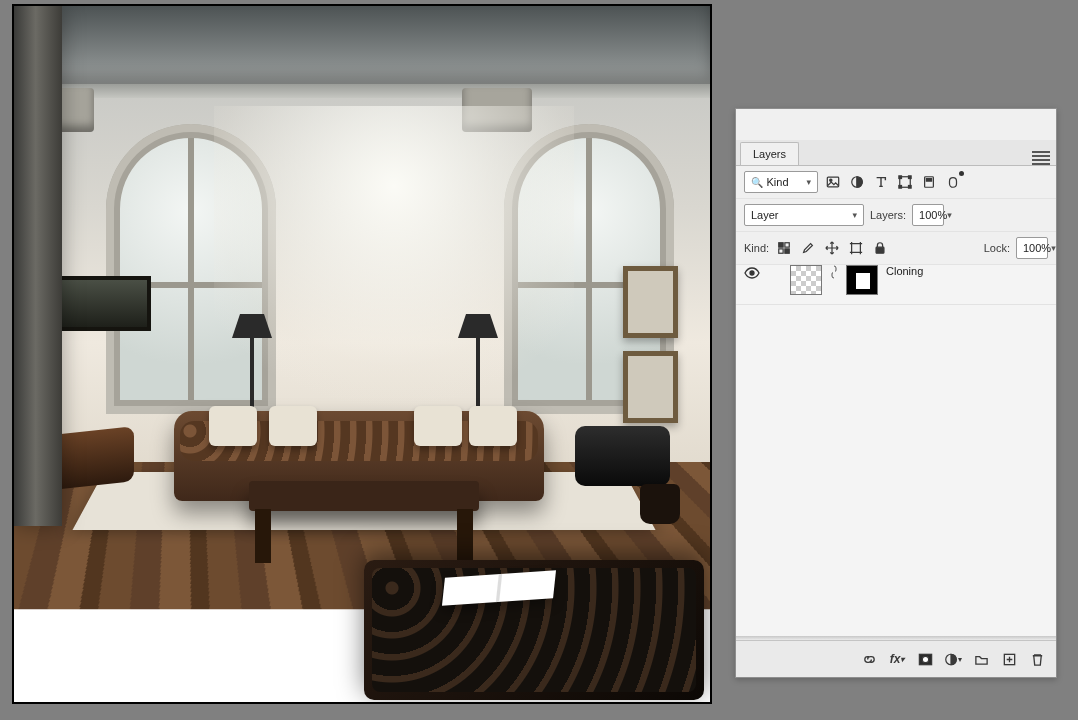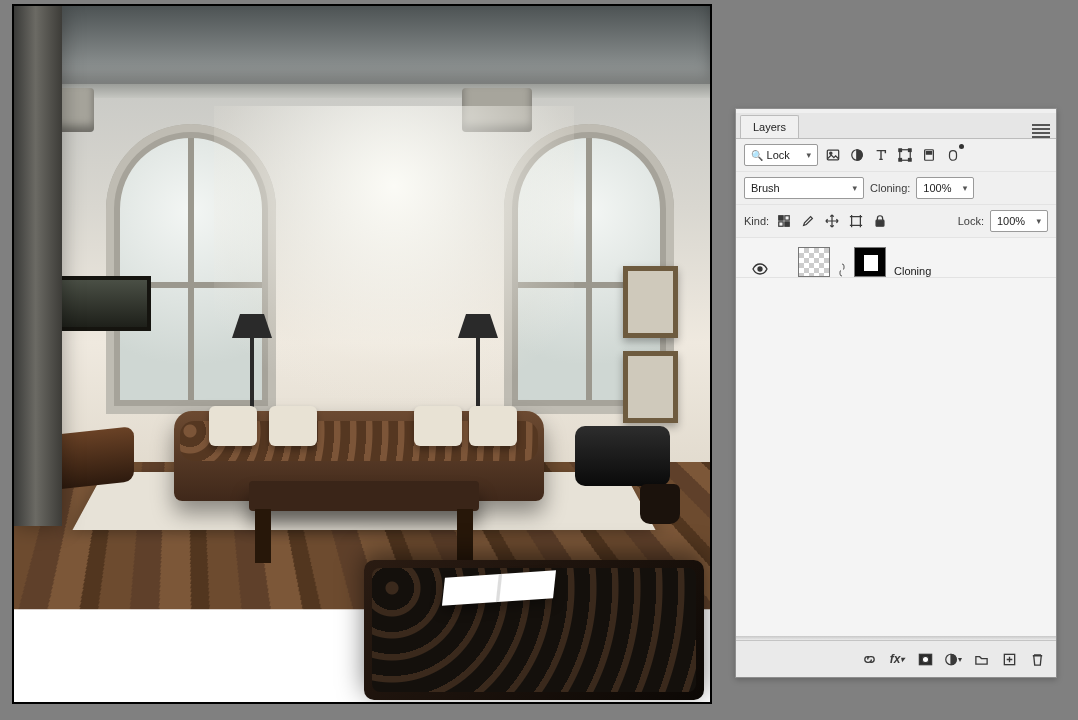--- a/index.html
+++ b/index.html
@@ -60,40 +60,40 @@
   .chair.l .seat{position:absolute;left:0;top:25px;width:90px;height:55px;border-radius:10px;background:linear-gradient(#6a4226,#2d1a0e);transform:skewY(-6deg)}
   .chair.r{right:40px;top:400px}
   .chair.r .seat{position:absolute;right:0;top:20px;width:95px;height:60px;border-radius:10px;background:linear-gradient(#2d2d2d,#0a0a0a)}
 
   .bag{position:absolute;right:30px;top:478px;width:40px;height:40px;background:#1b120c;border-radius:6px 6px 10px 10px}
 
   
   .panel{position:absolute;left:735px;top:108px;width:322px;height:570px;background:#f0f0f0;border:1px solid #8e8e8e;display:flex;flex-direction:column;box-shadow:0 2px 6px rgba(0,0,0,.22)}
   .panel-titlebar{position:absolute;left:735px;top:108px;width:322px;height:16px;background:#d6d6d6;border:1px solid #8e8e8e;border-bottom:none;display:flex;justify-content:flex-end;align-items:center;gap:8px;padding:0 6px}
   .mini-ic{width:11px;height:11px;display:inline-flex;align-items:center;justify-content:center;color:#4a4a4a;font-size:10px;cursor:pointer}
-  .tabs{display:flex;height:26px;align-items:flex-end;border-bottom:1px solid #bcbcbc;background:#e6e6e6;margin-top:4px}
+  .tabs{display:flex;height:26px;align-items:flex-end;border-bottom:1px solid #bcbcbc;background:#e6e6e6;margin-top:31px}
   .tab{padding:5px 12px;background:#f0f0f0;border:1px solid #bcbcbc;border-bottom:none;border-radius:2px 2px 0 0;font-size:11px;margin-left:4px}
   .ham{margin-left:auto;margin-right:6px;width:18px;height:14px;display:flex;flex-direction:column;justify-content:space-between;cursor:pointer}
   .ham span{height:2px;background:#555}
 
   .row{display:flex;align-items:center;gap:6px;padding:5px 8px;border-bottom:1px solid #e3e3e3}
   .sel{border:1px solid #9a9a9a;background:#fff;height:22px;display:flex;align-items:center;padding:0 6px;border-radius:2px}
   .sel .caret{margin-left:auto;font-size:9px;color:#555}
   .kind{width:74px}
   .ic{width:18px;height:18px;display:inline-flex;align-items:center;justify-content:center;color:#3a3a3a;cursor:pointer}
   .ic svg{width:14px;height:14px;stroke:#3a3a3a;stroke-width:1.4;fill:none}
   .dot{position:relative}
   .dot::after{content:"";position:absolute;top:-2px;right:-2px;width:5px;height:5px;background:#333;border-radius:50%}
 
   .blend{width:120px}
   .lbl{color:#3b3b3b}
-  .pct{width:58px}
+  .pct{width:32px}
 
   .layers-list{flex:1;overflow:auto;background:#f4f4f4}
-  .layer{display:flex;align-items:flex-end;height:40px;padding:0 16px;gap:8px;border-bottom:1px solid #e2e2e2}
+  .layer{display:flex;align-items:flex-start;height:40px;padding:0 8px;gap:8px;border-bottom:1px solid #e2e2e2}
   .layer.sel-row{background:#b7d4f0}
   .eye{width:16px;height:16px;cursor:pointer}
   .eye svg{width:16px;height:16px;stroke:#333;stroke-width:1.3;fill:none}
   .thumb{width:32px;height:30px;border:1px solid #777;background:#fff;position:relative;flex:none}
   .thumb.checker{background:
     linear-gradient(45deg,#ccc 25%,transparent 25%,transparent 75%,#ccc 75%),
     linear-gradient(45deg,#ccc 25%,#fff 25%,#fff 75%,#ccc 75%);
     background-size:10px 10px;background-position:0 0,5px 5px}
   .thumb.img{background:linear-gradient(#c9c5bc,#8b7a64 60%,#3b2b1c)}
   .mask{width:32px;height:30px;border:1px solid #777;background:#000;position:relative;flex:none}
@@ -161,21 +161,21 @@
     <div class="ham">
         <span></span>
         <span></span>
         <span></span>
         <span></span>
       </div>
   </div>
 
   <div class="row">
     <div class="sel kind">
-      <span style="font-size:10px">🔍</span>&nbsp;<span>Lock</span>
+      <span style="font-size:10px">🔍</span>&nbsp;<span>Kind</span>
       <span class="caret">▾</span>
     </div>
     <span class="ic">
         <svg viewBox="0 0 16 16">
           <rect x="1.5" y="2.5" width="13" height="11" rx="1"></rect>
           <circle cx="5.5" cy="6" r="1.3" fill="#3a3a3a"></circle>
           <path d="M2 12l4-4 3 3 2-2 3 3"></path>
         </svg>
       </span>
     <span class="ic">
@@ -207,24 +207,24 @@
       </span>
     <span class="ic dot">
         <svg viewBox="0 0 16 16">
           <rect x="4" y="3" width="8" height="11" rx="4"></rect>
         </svg>
       </span>
   </div>
 
   <div class="row">
     <div class="sel blend">
-      <span>Brush</span>
+      <span>Layer</span>
         <span class="caret">▾</span>
     </div>
-    <span class="lbl">Cloning:</span>
+    <span class="lbl">Layers:</span>
     <div class="sel pct">
       <span>100%</span>
         <span class="caret">▾</span>
     </div>
   </div>
 
   <div class="row">
     <span class="lbl">Kind:</span>
     <span class="ic">
         <svg viewBox="0 0 16 16">

